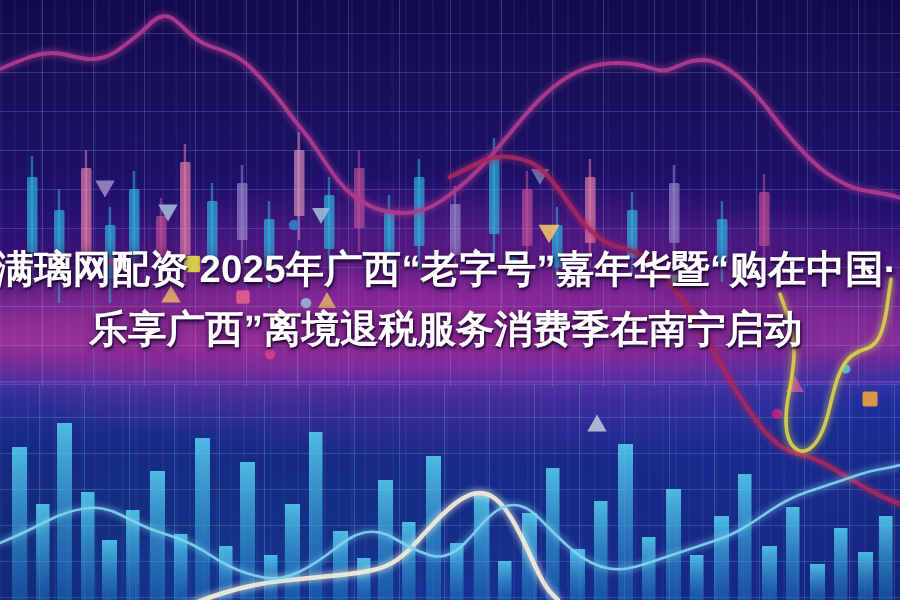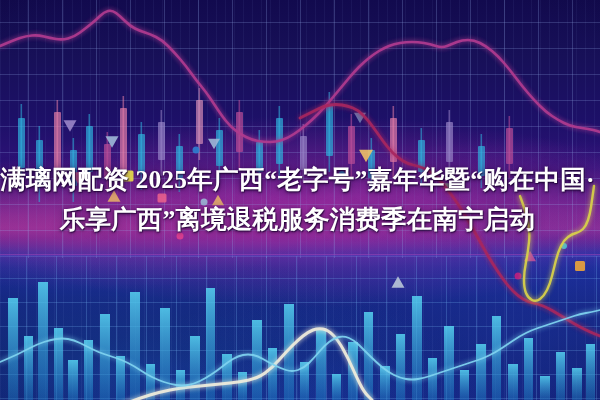--- a/index.html
+++ b/index.html
@@ -6,21 +6,21 @@
   html, body {
     margin: 0;
     padding: 0;
     background: #111;
   }
   #stage {
     position: relative;
     width: 600px;
     height: 400px;
     overflow: hidden;
-    font-family: Liberation Serif, serif;
+    font-family: Liberation Sans, sans-serif;
     background: #701a75;
   }
 
   
   .layer { position: absolute; left: 0; top: 0; width: 600px; height: 400px; }
 
   
   .bg-base {
     background:
       linear-gradient(180deg,

